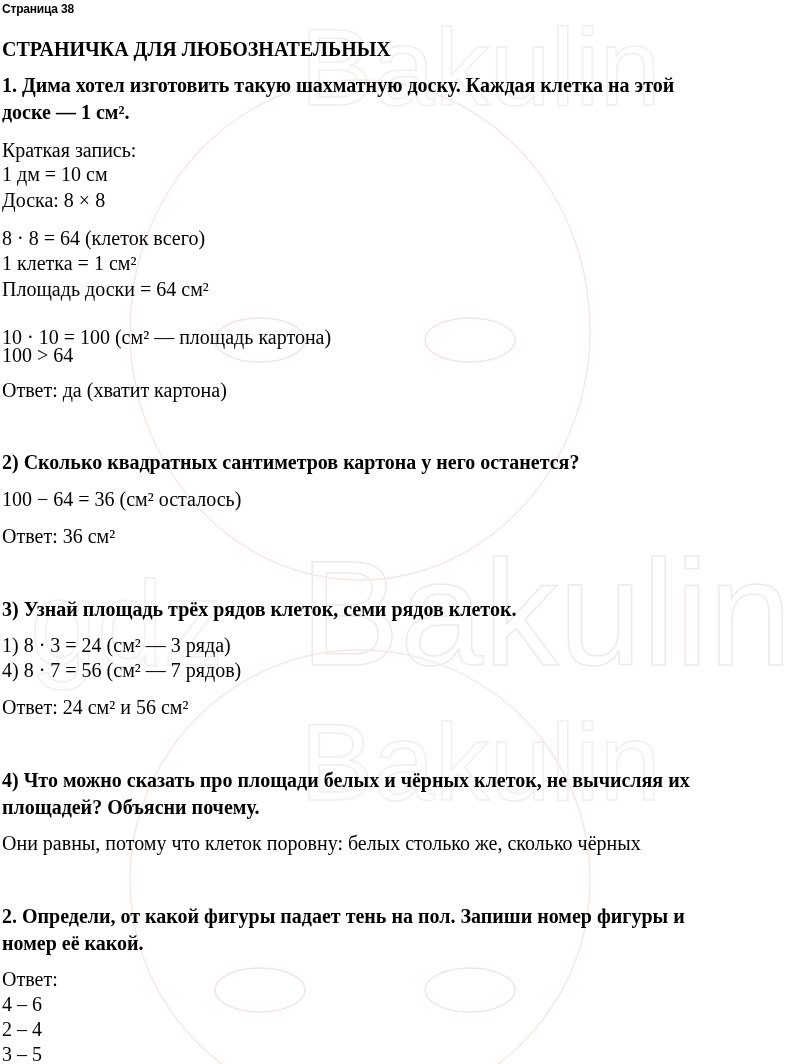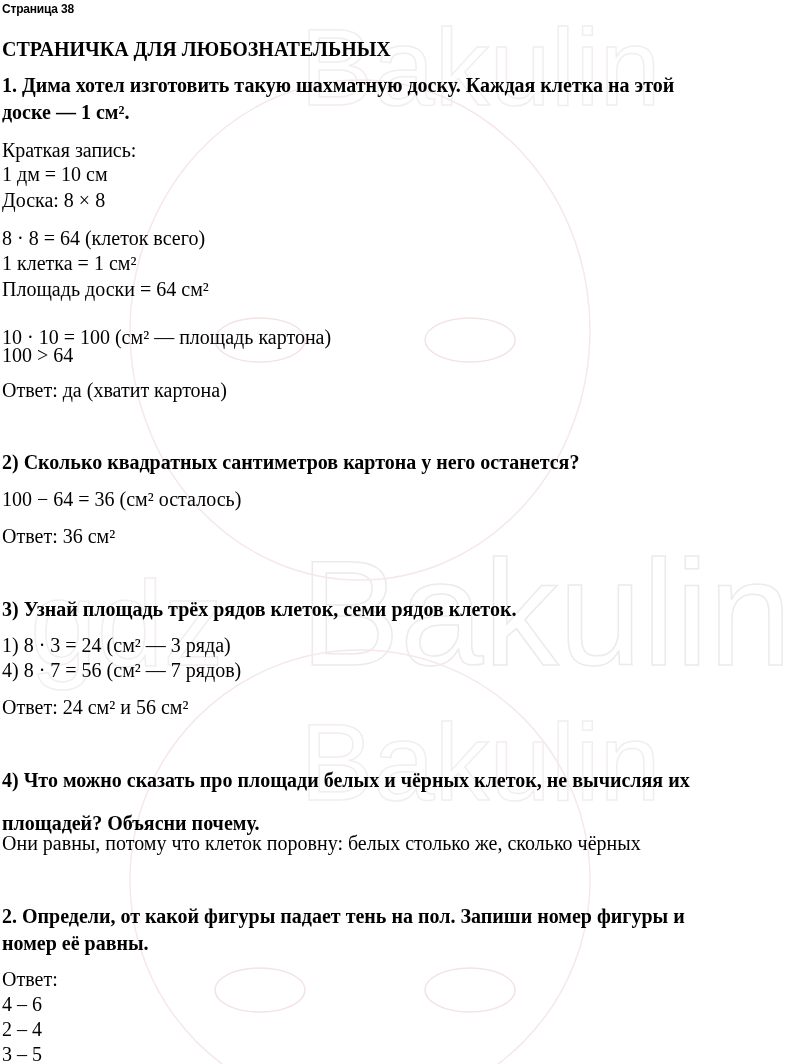--- a/index.html
+++ b/index.html
@@ -49,22 +49,22 @@
   <p class="heading" style="top:449px;">2) Сколько квадратных сантиметров картона у него останется?</p>
   <p class="line" style="top:486px;">100 − 64 = 36 (см² осталось)</p>
   <p class="line" style="top:523px;">Ответ: 36 см²</p>
 
   <p class="heading" style="top:596px;">3) Узнай площадь трёх рядов клеток, семи рядов клеток.</p>
   <p class="line" style="top:632px;">1) 8 · 3 = 24 (см² — 3 ряда)</p>
   <p class="line" style="top:657px;">4) 8 · 7 = 56 (см² — 7 рядов)</p>
   <p class="line" style="top:694px;">Ответ: 24 см² и 56 см²</p>
 
   <p class="heading" style="top:767px;">4) Что можно сказать про площади белых и чёрных клеток, не вычисляя их</p>
-  <p class="heading" style="top:794px;margin-top:16px;">площадей? Объясни почему.</p>
+  <p class="heading" style="top:794px;">площадей? Объясни почему.</p>
   <p class="line" style="top:830px;">Они равны, потому что клеток поровну: белых столько же, сколько чёрных</p>
 
   <p class="heading" style="top:903px;">2. Определи, от какой фигуры падает тень на пол. Запиши номер фигуры и</p>
-  <p class="heading" style="top:930px;">номер её равны.</p>
+  <p class="heading" style="top:930px;">номер её какой.</p>
   <p class="line" style="top:966px;">Ответ:</p>
   <p class="line" style="top:991px;">4 – 6</p>
   <p class="line" style="top:1016px;">2 – 4</p>
   <p class="line" style="top:1041px;">3 – 5</p>
 </div>
 
 </body></html>

